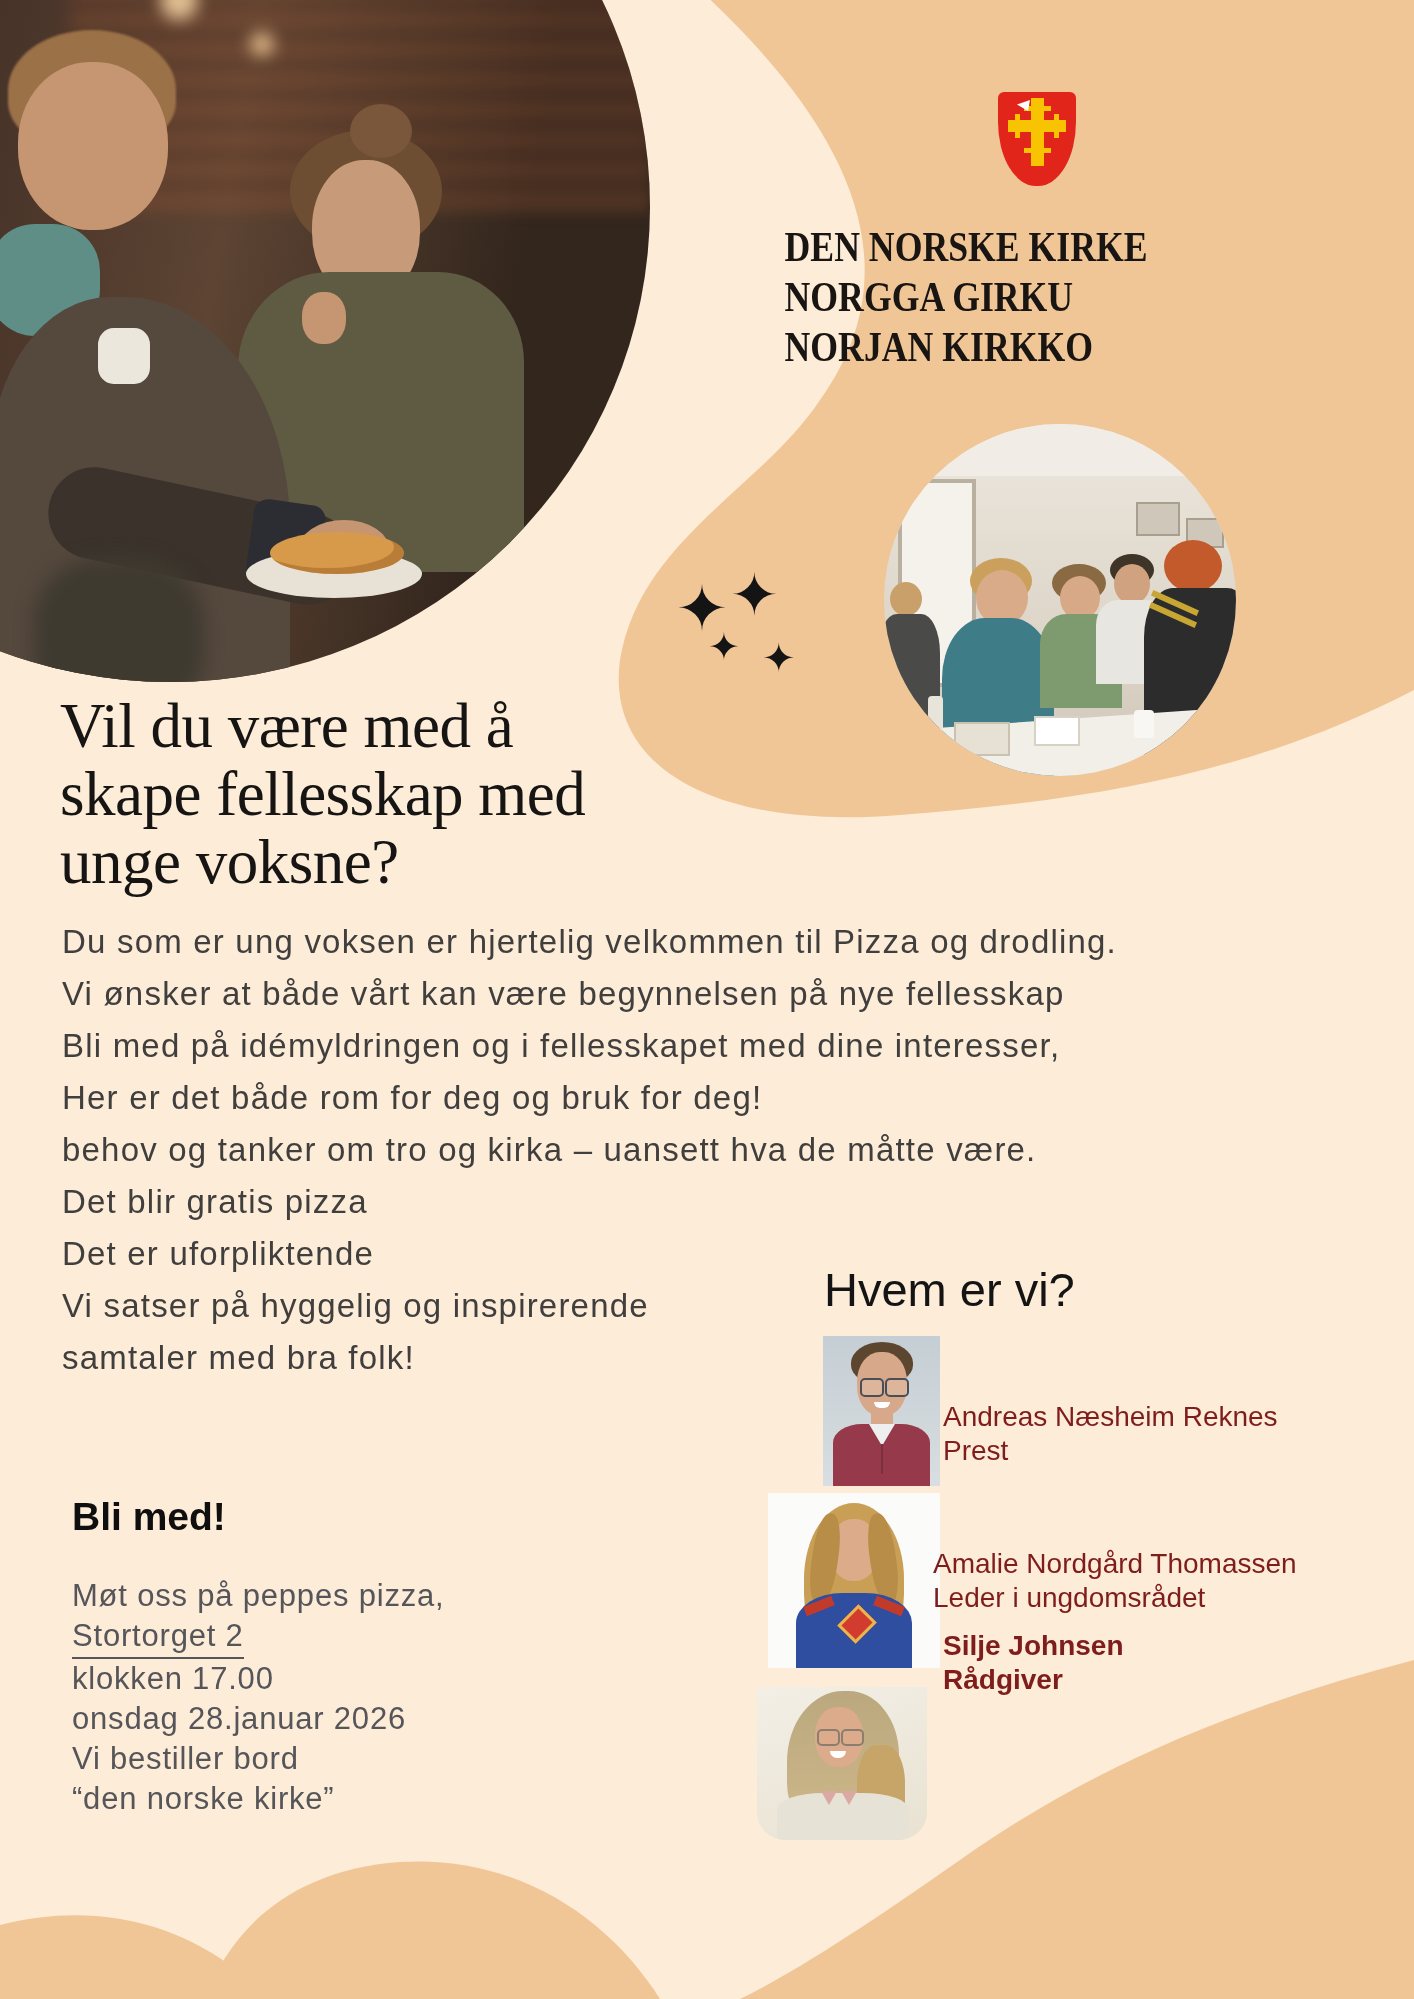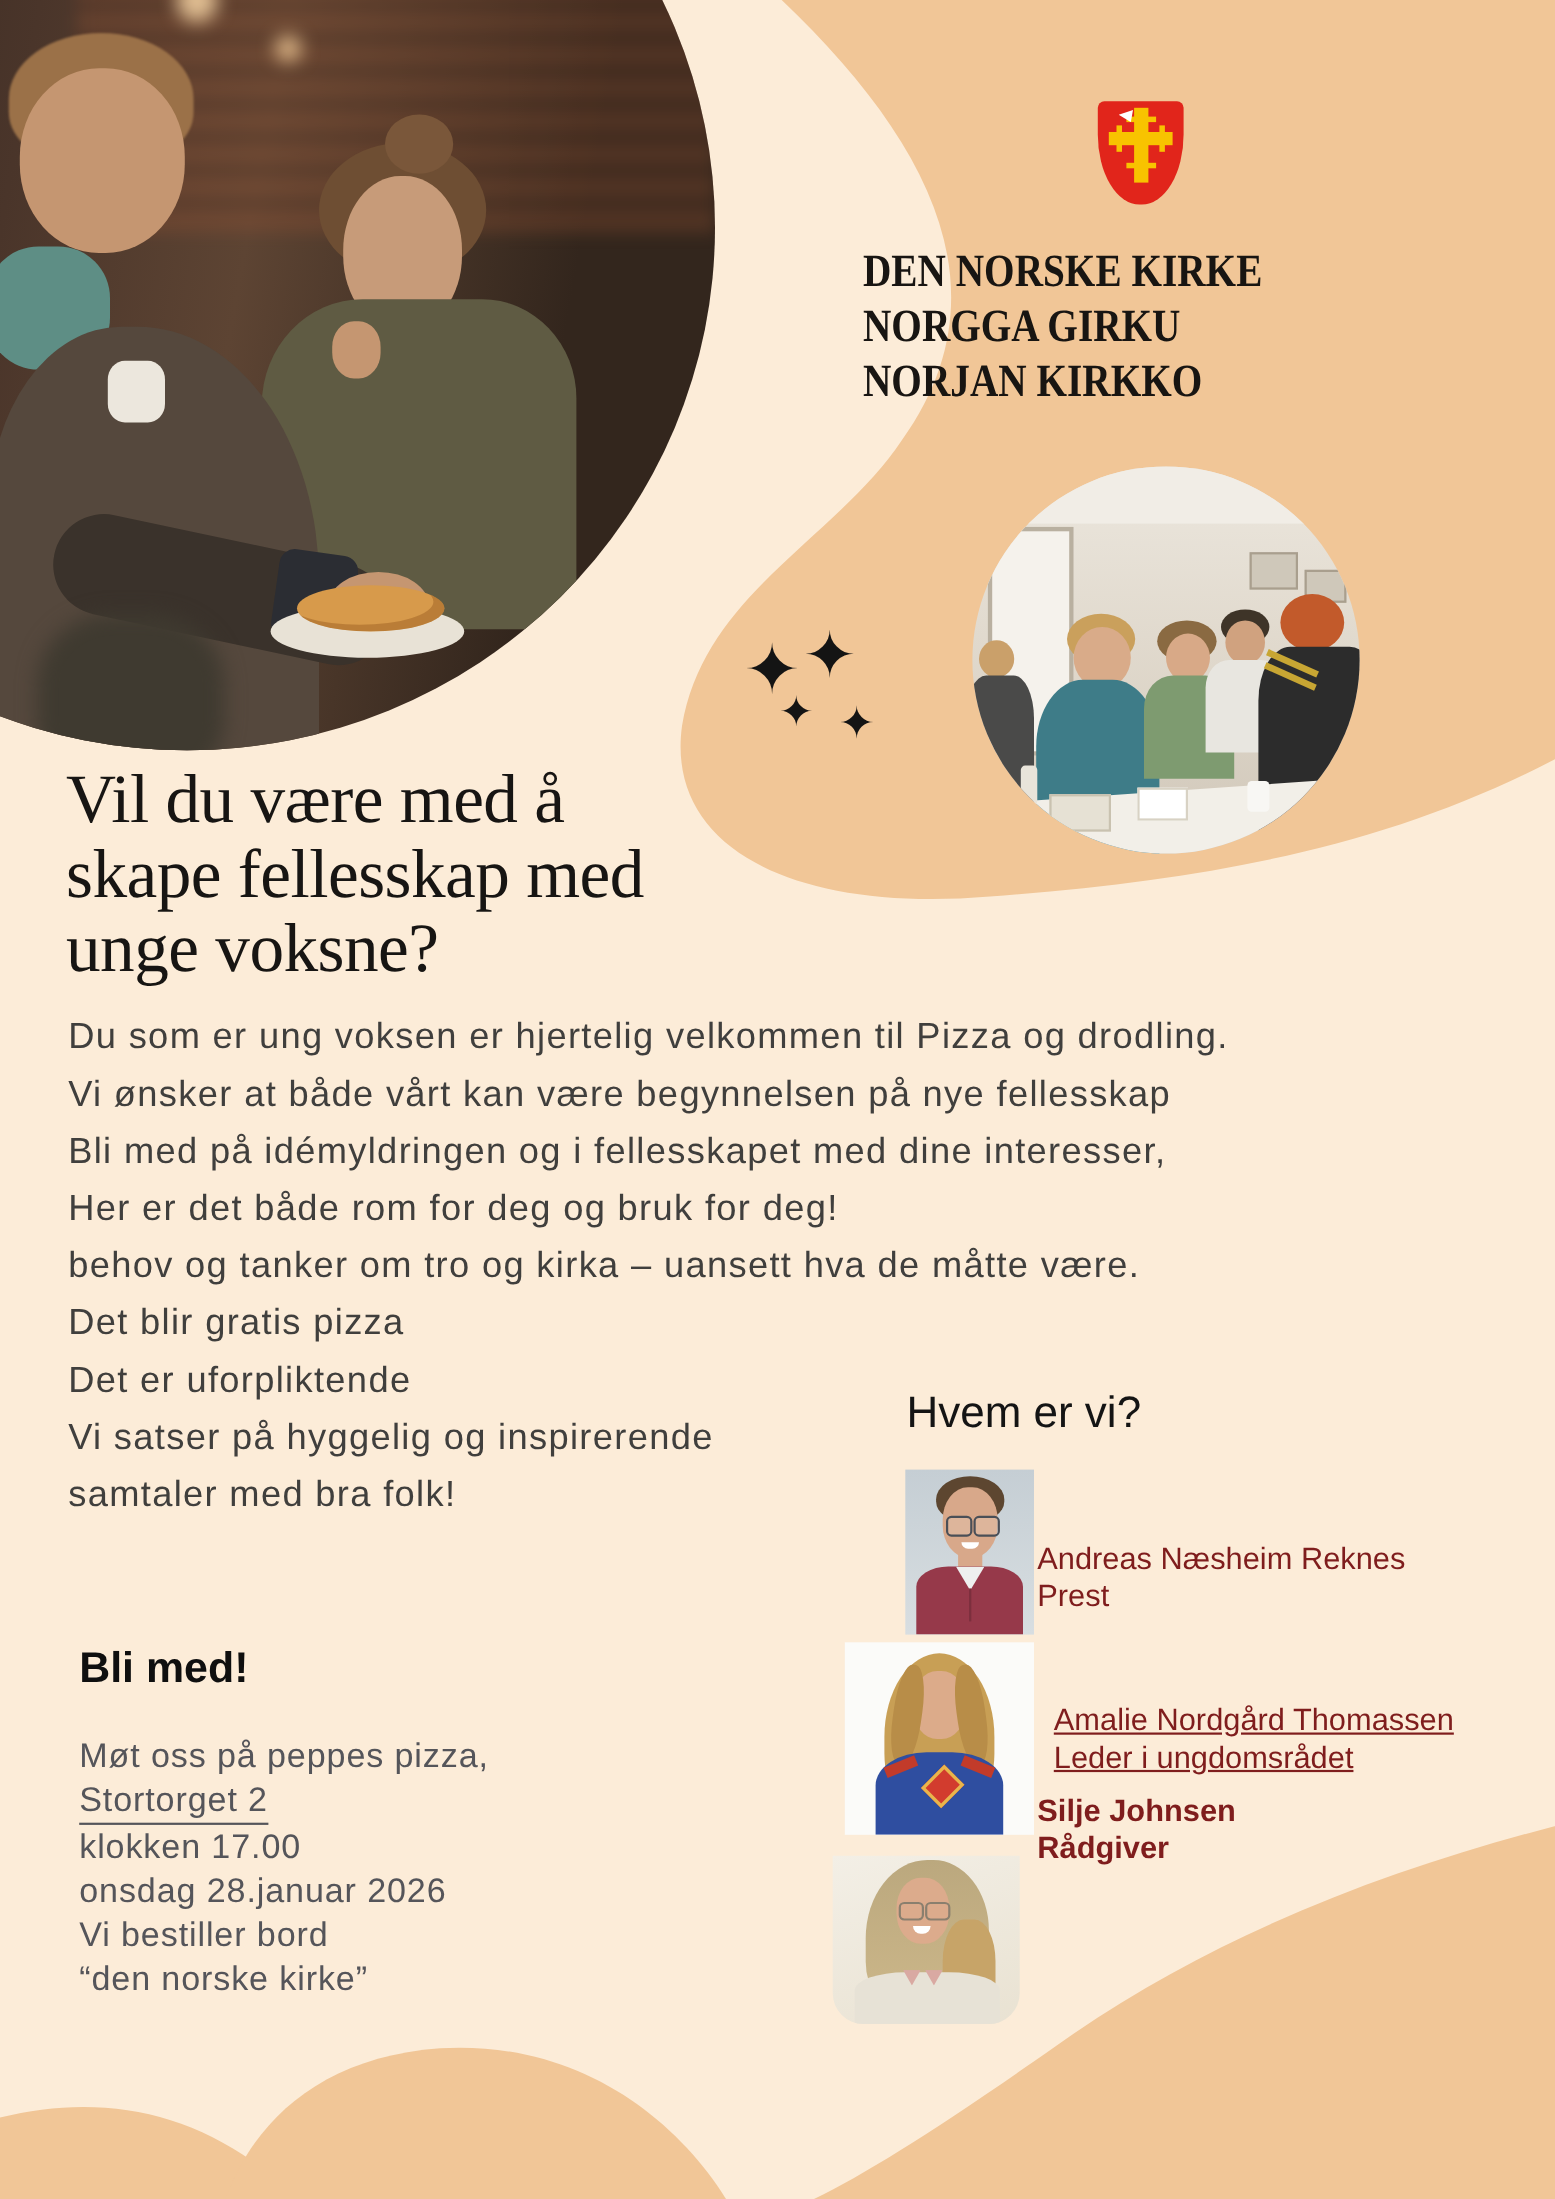--- a/index.html
+++ b/index.html
@@ -37,21 +37,21 @@
 
   
   .heading{position:absolute;left:60px;top:692px;z-index:3;font-family:"Liberation Serif",serif;
     font-size:63px;line-height:68px;color:#171513;letter-spacing:-.5px;}
 
   
   .bodytext{position:absolute;left:62px;top:916px;z-index:3;font-size:33px;line-height:52px;
     color:#403f3d;letter-spacing:1.2px;font-weight:300;}
 
   
-  .who-title{position:absolute;left:824px;top:1262px;z-index:3;font-size:40px;font-weight:500;color:#141414;}
+  .who-title{position:absolute;left:824px;top:1262px;z-index:3;font-size:47px;font-weight:500;color:#141414;}
   .person-photo{position:absolute;z-index:3;overflow:hidden;}
   .person-label{position:absolute;z-index:3;font-size:28px;line-height:34px;font-weight:500;color:#7f1d1d;}
   .pp-shape{position:absolute;}
 
   
   .join-title{position:absolute;left:72px;top:1495px;z-index:3;font-size:39px;font-weight:700;color:#0f0f0f;}
   .join-lines{position:absolute;left:72px;top:1576px;z-index:3;font-size:31px;line-height:40px;
     color:#55555a;letter-spacing:.8px;}
   .join-lines .underline{display:inline-block;border-bottom:2px solid #55555a;padding-bottom:1px;}
 </style>
@@ -192,21 +192,21 @@
   <div class="person-photo" style="left:768px;top:1493px;width:172px;height:175px;background:#fbfbf9;">
     <div class="pp-shape" style="left:36px;top:10px;width:100px;height:152px;background:#c89f55;border-radius:50% 50% 40% 40%;"></div>
     <div class="pp-shape" style="left:62px;top:26px;width:48px;height:62px;background:#dcab8a;border-radius:46%;"></div>
     <div class="pp-shape" style="left:44px;top:20px;width:26px;height:92px;background:#b88d48;border-radius:45%;transform:rotate(8deg);"></div>
     <div class="pp-shape" style="left:102px;top:20px;width:26px;height:92px;background:#b88d48;border-radius:45%;transform:rotate(-8deg);"></div>
     <div class="pp-shape" style="left:28px;top:100px;width:116px;height:75px;background:#2f4ea0;border-radius:40% 40% 0 0;"></div>
     <div class="pp-shape" style="left:36px;top:108px;width:30px;height:10px;background:#c23b2a;transform:rotate(-22deg);"></div>
     <div class="pp-shape" style="left:106px;top:108px;width:30px;height:10px;background:#c23b2a;transform:rotate(22deg);"></div>
     <div class="pp-shape" style="left:76px;top:116px;width:20px;height:24px;background:#d23c2e;border:3px solid #e8b64c;transform:rotate(45deg);"></div>
   </div>
-  <div class="person-label" style="left:958px;top:1547px;text-decoration:underline;">
+  <div class="person-label" style="left:933px;top:1547px;">
     <div class="nowrap">Amalie Nordgård Thomassen</div>
     <div class="nowrap">Leder i ungdomsrådet</div>
   </div>
 
   <div class="person-photo" style="left:757px;top:1687px;width:170px;height:153px;background:linear-gradient(160deg,#f3efe6,#e9e2d2);border-radius:0 0 28px 28px;">
     <div class="pp-shape" style="left:30px;top:4px;width:112px;height:142px;background:linear-gradient(#bba87e,#cdb88a);border-radius:50% 45% 35% 35%;"></div>
     <div class="pp-shape" style="left:100px;top:58px;width:48px;height:95px;background:#c7a468;border-radius:40%;"></div>
     <div class="pp-shape" style="left:58px;top:20px;width:48px;height:60px;background:#dcab8c;border-radius:46%;"></div>
     <div class="pp-shape" style="left:60px;top:42px;width:19px;height:13px;border:2px solid #8a7f6e;border-radius:5px;"></div>
     <div class="pp-shape" style="left:84px;top:42px;width:19px;height:13px;border:2px solid #8a7f6e;border-radius:5px;"></div>

